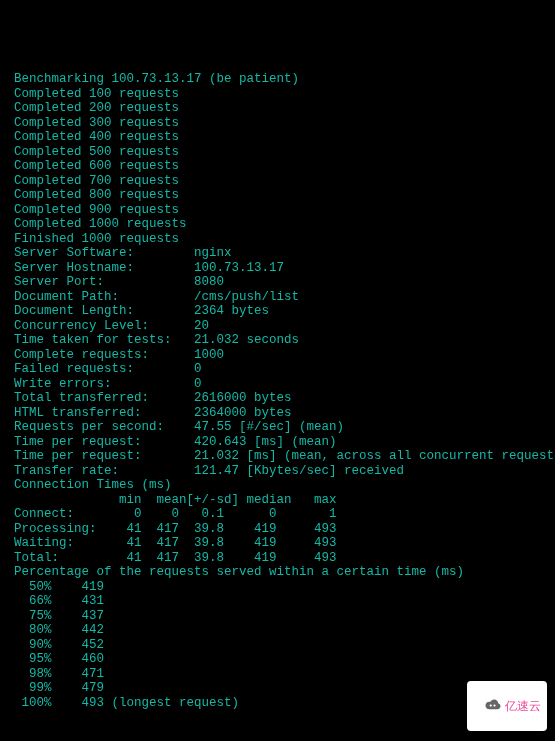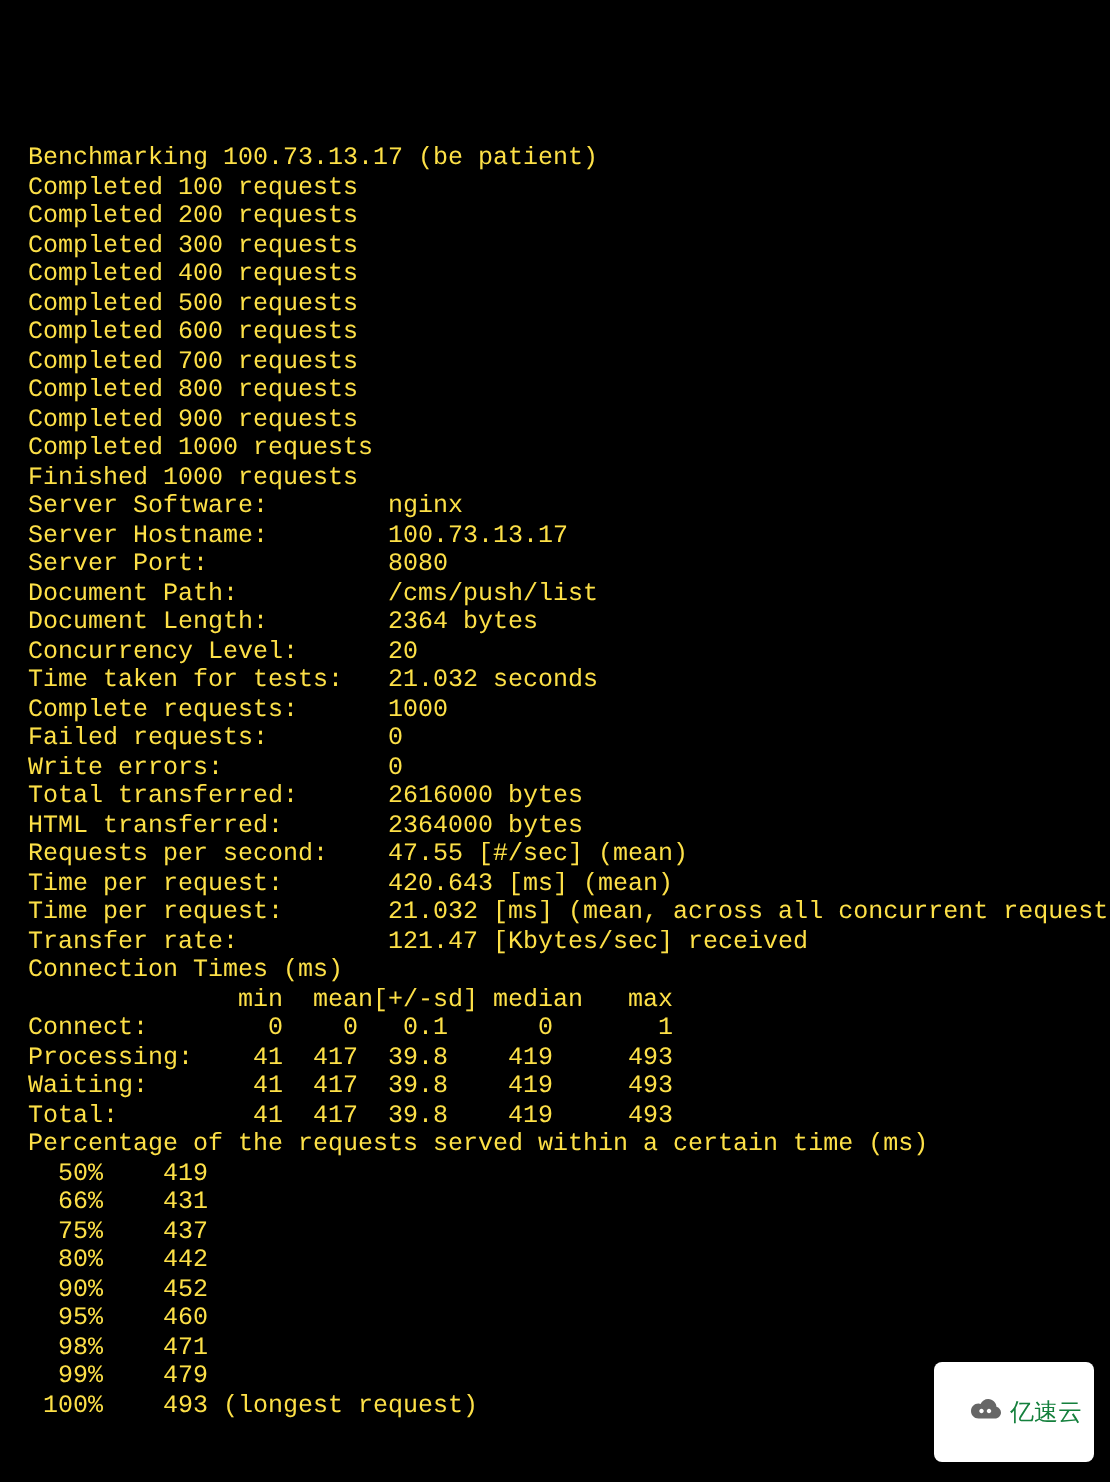--- a/index.html
+++ b/index.html
@@ -14,28 +14,28 @@
       font-size: 12.5px;
       line-height: 14.5px;
       padding: 14px 12px 14px 14px;
       width: 555px;
       height: 741px;
       white-space: pre;
       position: relative;
       overflow: hidden;
     }
     .term-line {
-      color: #fde047;
+      color: #14b8a6;
     }
     .watermark {
       position: absolute;
       right: 8px;
       bottom: 10px;
       background: #fff;
-      color: #15803d;
+      color: #ec4899;
       padding: 2px 6px 2px 4px;
       border-radius: 4px;
       font-family: Arial, sans-serif;
       font-size: 12px;
       display: flex;
       align-items: center;
       gap: 3px;
       justify-content: space-between;
     }
     .watermark svg {

